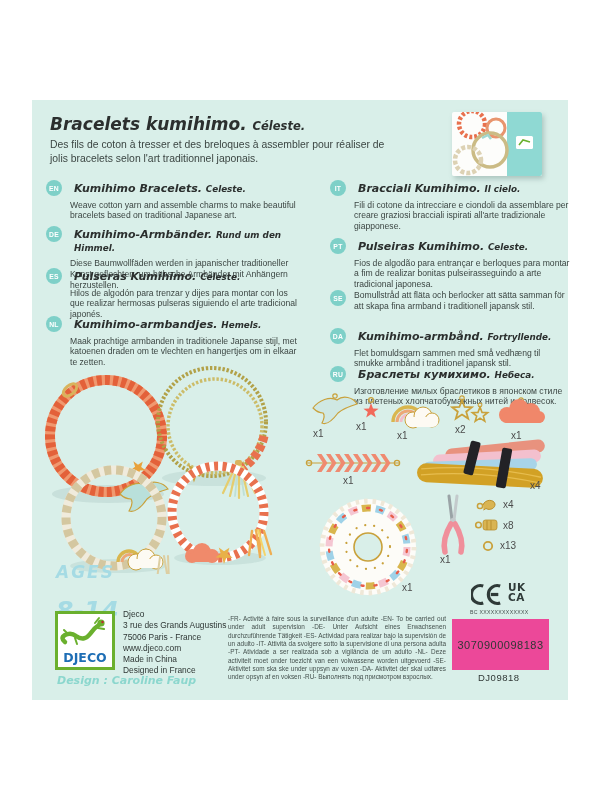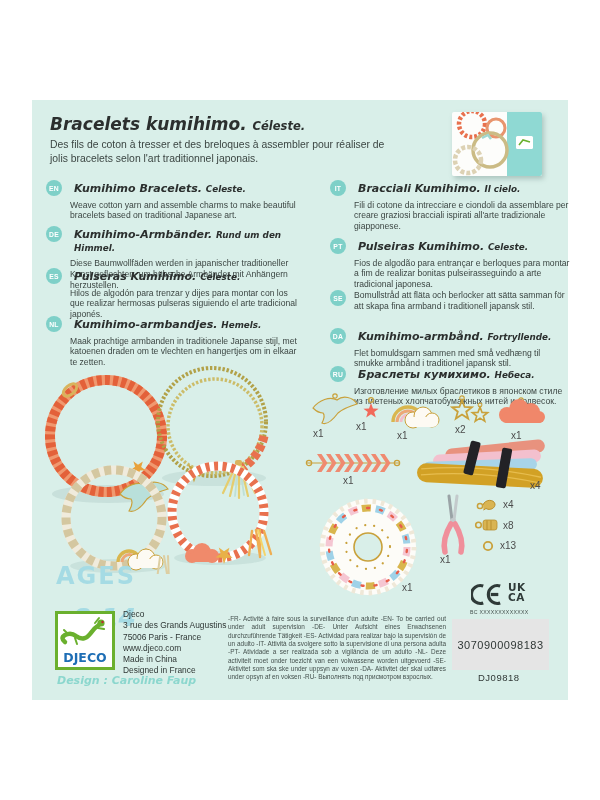--- a/index.html
+++ b/index.html
@@ -28,37 +28,37 @@
   .lang h3{margin:4px;font-family:"DejaVu Sans",sans-serif;font-style:italic;font-weight:bold;
            font-size:11px;color:#2b2f2e;line-height:1.15;}
   .lang h3 .variant{font-size:8.8px;}
   .lang p{margin:1px 0 0;font-size:8.6px;line-height:1.26;color:#3c4643;}
 
   
   .cnt{position:absolute;font-size:10px;color:#4c4c4c;}
 
   
   .ages{position:absolute;left:56px;top:564px;color:#a5dbe4;font-family:"DejaVu Sans",sans-serif;line-height:1;}
-  .ages .w{font-size:24px;font-weight:bold;letter-spacing:2px;}
+  .ages .w{font-size:17px;font-weight:bold;letter-spacing:2px;font-style:italic;}
   .ages .r{font-size:25px;font-weight:bold;font-style:italic;margin-top:17px;text-align:right;}
   .logo{position:absolute;left:55px;top:611px;width:60px;height:59px;}
   .addr{position:absolute;left:123px;top:609px;font-size:8.4px;line-height:11.3px;color:#2f3735;}
   .credit{position:absolute;left:57px;top:674px;font-size:11px;font-weight:bold;color:#8cd7ce;
           font-family:"DejaVu Sans",sans-serif;font-style:italic;}
 
   
   .warning{position:absolute;left:228px;top:615px;width:218px;font-size:6.4px;line-height:1.3;
            text-align:justify;color:#44504d;}
 
   
   .ce{position:absolute;left:471px;top:583px;width:32px;height:23px;}
   .ukca{position:absolute;left:508px;top:583px;font-size:10.5px;font-weight:bold;line-height:.95;
         color:#2f3a38;letter-spacing:.5px;font-family:"DejaVu Sans",sans-serif;}
   .bc{position:absolute;left:470px;top:609px;font-size:5.2px;color:#44504d;letter-spacing:.3px;}
-  .barcode-box{position:absolute;left:452px;top:619px;width:97px;height:51px;background:#e5e5e5;
+  .barcode-box{position:absolute;left:452px;top:619px;width:97px;height:51px;background:#ec4899;
                display:flex;align-items:center;justify-content:center;}
   .barcode-num{font-size:11px;color:#2f3735;letter-spacing:.5px;}
   .ref{position:absolute;left:478px;top:672px;font-size:9.5px;color:#2f3735;letter-spacing:.5px;}
 
   svg{display:block;}
 </style>
 </head>
 <body>
 
 <div class="sheet">

